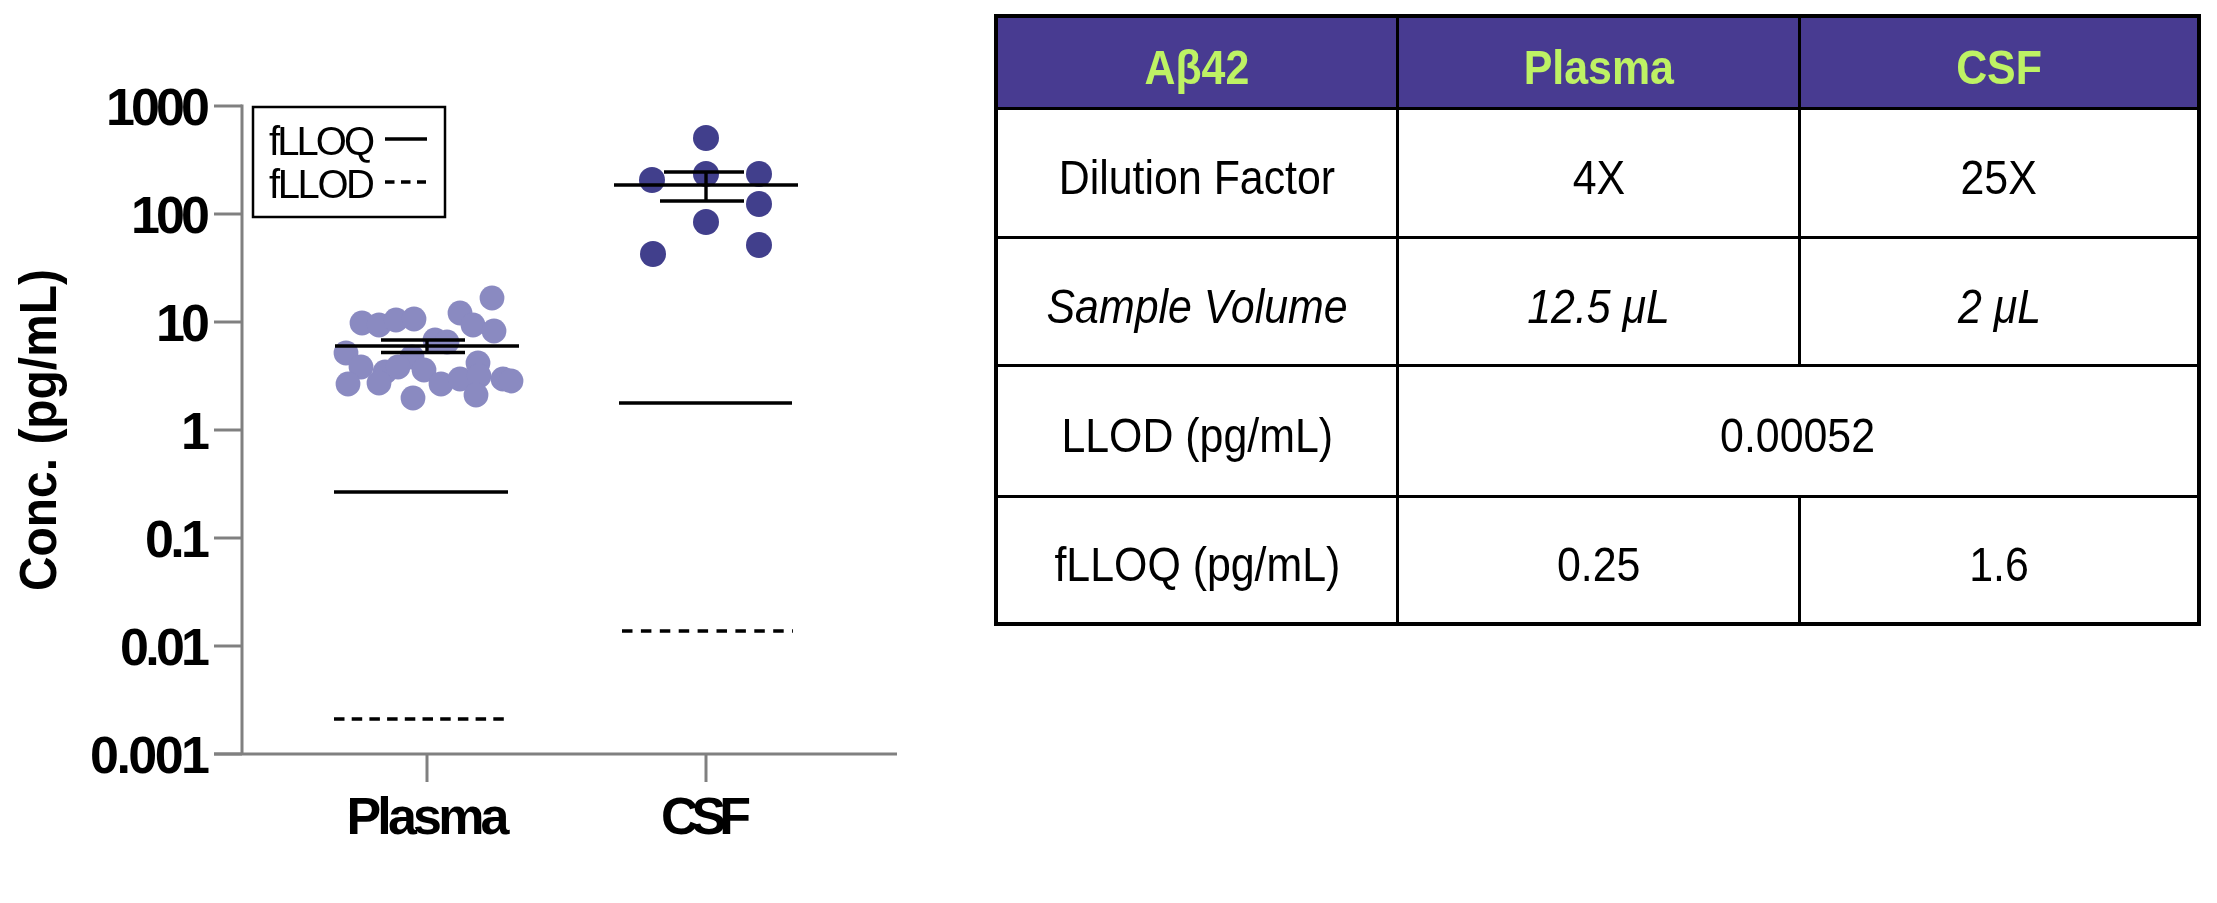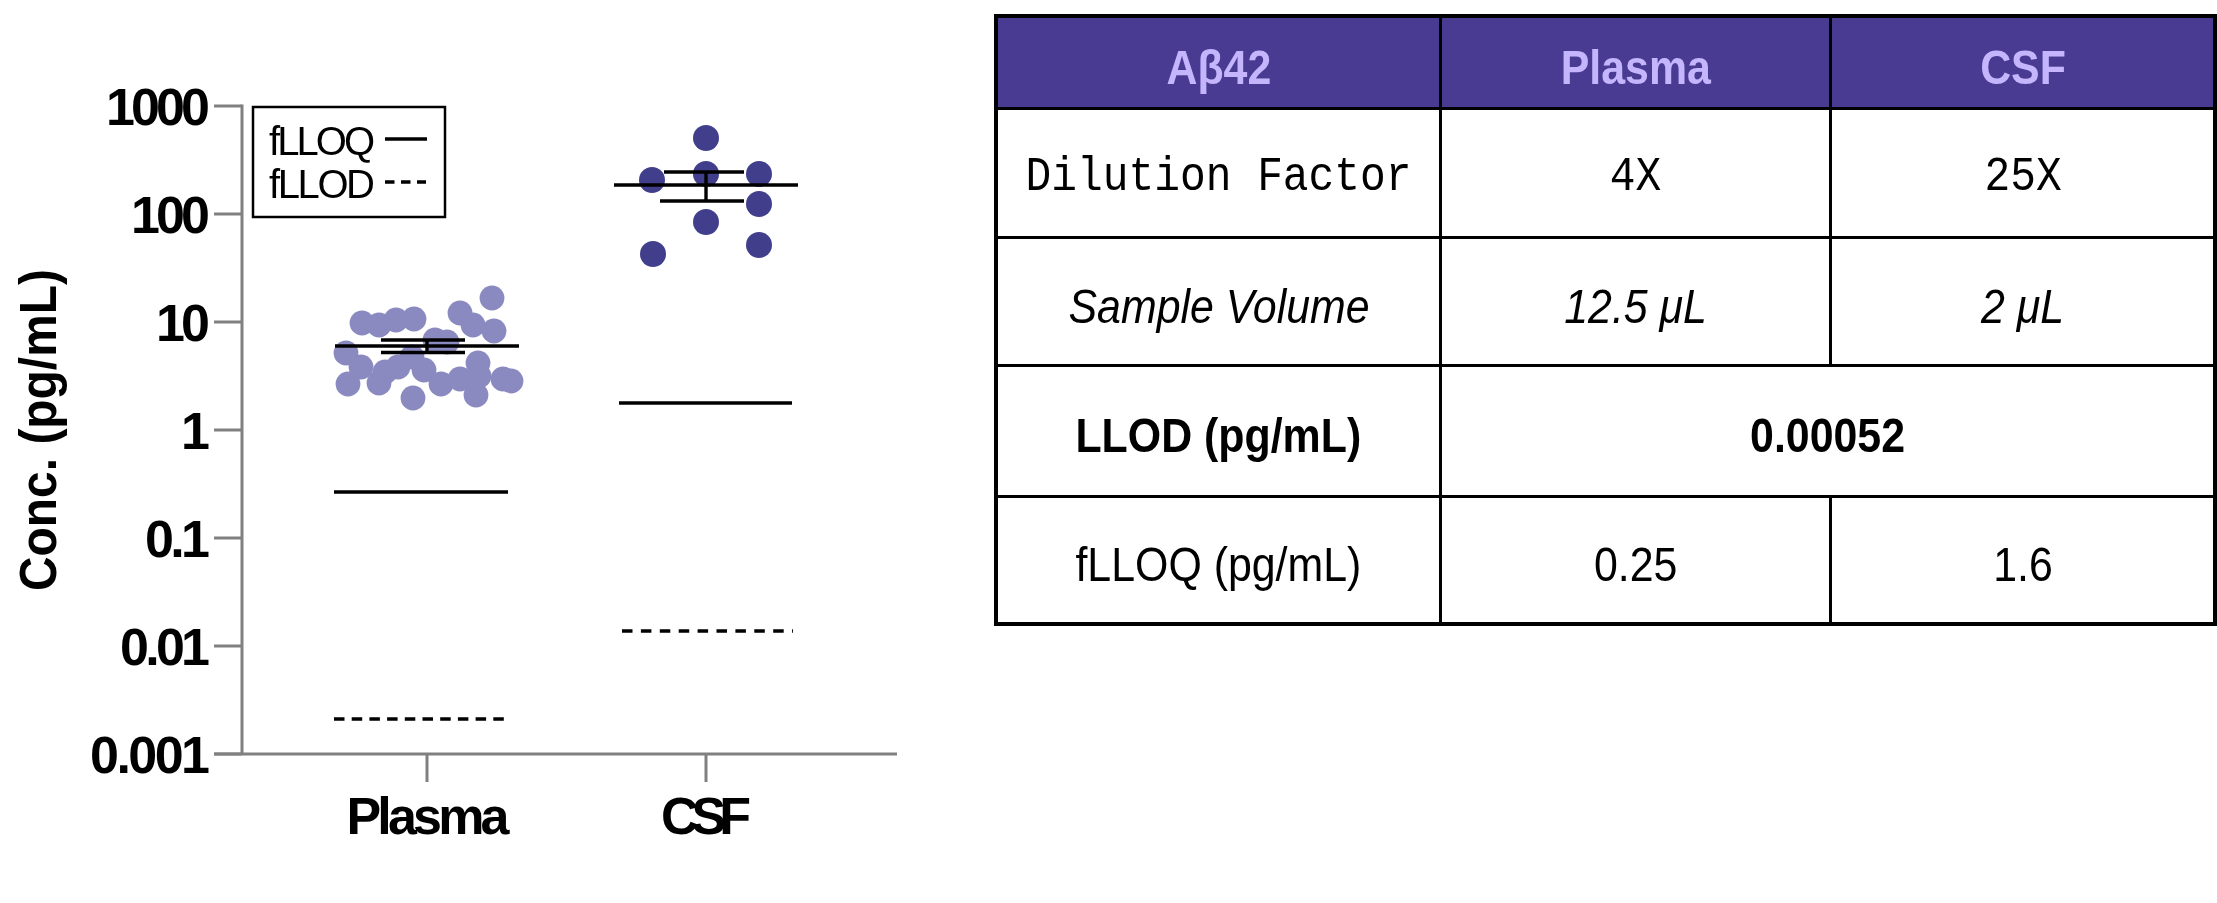--- a/index.html
+++ b/index.html
@@ -1,20 +1,20 @@
 <!DOCTYPE html>
 <html><head>
 <meta charset="utf-8">
 <style>
   html,body{margin:0;padding:0;background:#ffffff;}
   body{width:2217px;height:903px;position:relative;font-family:"Liberation Sans",sans-serif;}
   #chart{position:absolute;left:0;top:0;}
   table{border-collapse:collapse;table-layout:fixed;position:absolute;left:994px;top:14px;border:4px solid #000;}
   td{border:3px solid #000;text-align:center;vertical-align:middle;font-size:49px;color:#000;padding:0;padding-top:9px;}
-  tr.hdr td{background:#483b91;color:#c4b5fd;font-weight:bold;}
+  tr.hdr td{background:#483b91;color:#bef264;font-weight:bold;}
   td.gray{background:#d2d2d2;}
   span.sx{display:inline-block;transform:scaleX(0.875);transform-origin:center;white-space:nowrap;}
   td .two{line-height:56px;}
 </style>
 </head>
 <body>
 <svg id="chart" width="990" height="903" viewBox="0 0 990 903">
 
   <g stroke="#808080" stroke-width="3" fill="none">
     <line x1="242" y1="104.5" x2="242" y2="754"></line>
@@ -117,31 +117,31 @@
   <line x1="385" y1="182" x2="426" y2="182" stroke="#000" stroke-width="3.4" stroke-dasharray="9.5 6.5"></line>
 </svg>
 
 <table>
   <tbody>
       <tr class="hdr" style="height:92px;">
     <td style="width:398px;"><span class="sx">Aβ42</span></td>
     <td style="width:399px;"><span class="sx">Plasma</span></td>
     <td style="width:396px;"><span class="sx">CSF</span></td>
   </tr>
-  <tr style="height:129px;font-family:Liberation Mono, monospace;">
+  <tr style="height:129px;">
         <td><span class="sx">Dilution Factor</span></td>
         <td><span class="sx">4X</span></td>
         <td><span class="sx">25X</span></td>
       </tr>
   <tr style="height:128px;font-style:italic;">
         <td><span class="sx">Sample Volume</span></td>
         <td><span class="sx">12.5 μL</span></td>
         <td><span class="sx">2 μL</span></td>
       </tr>
-  <tr style="height:131px;font-weight:bold;">
+  <tr style="height:131px;">
         <td><span class="sx">LLOD (pg/mL)</span></td>
         <td colspan="2"><span class="sx">0.00052</span></td>
       </tr>
   <tr style="height:128px;margin-top:16px;">
         <td><span class="sx">fLLOQ (pg/mL)</span></td>
         <td><span class="sx">0.25</span></td>
         <td><span class="sx">1.6</span></td>
       </tr>
 </tbody>
   </table>

